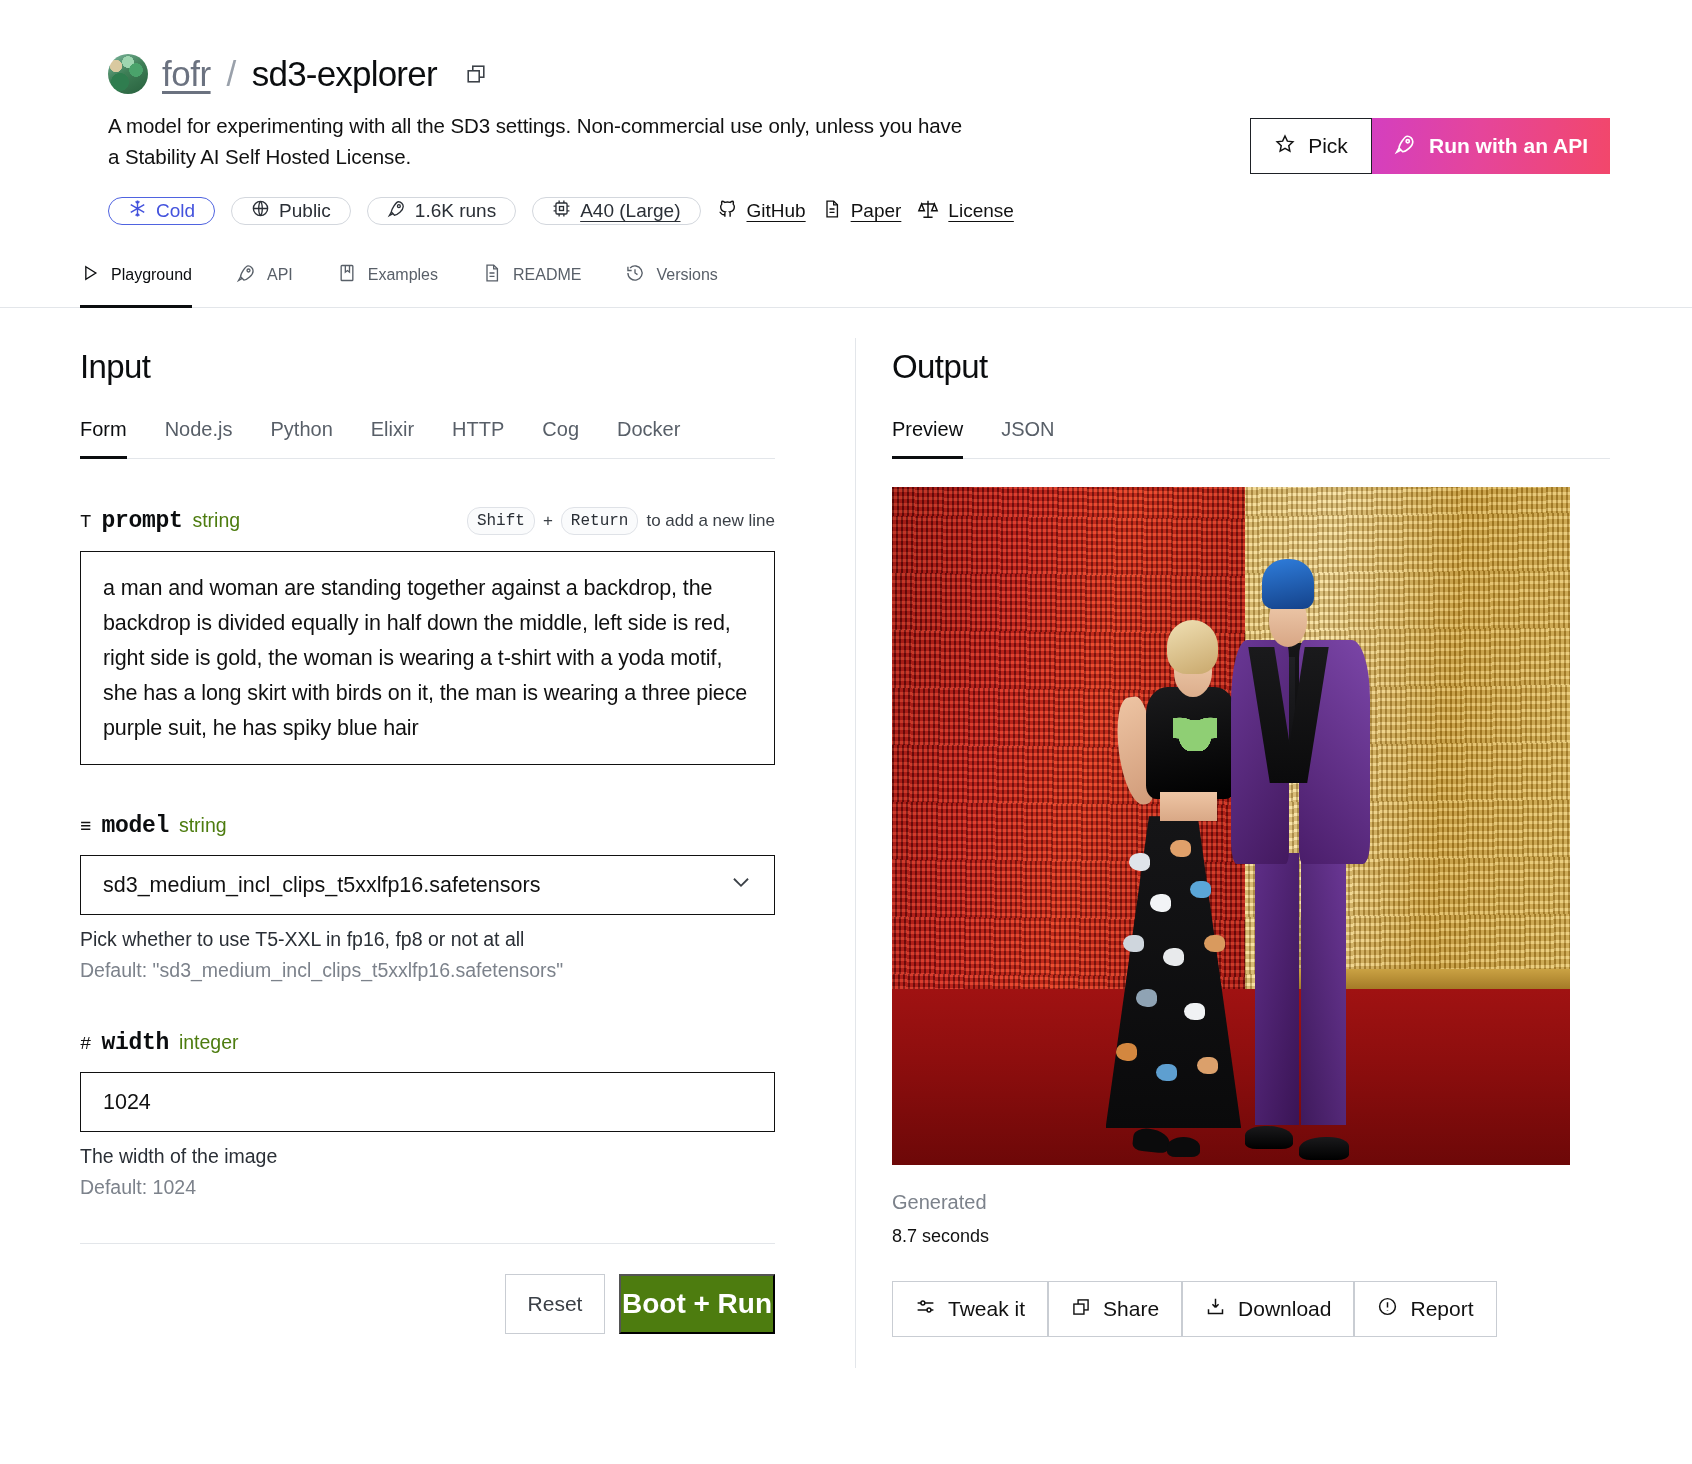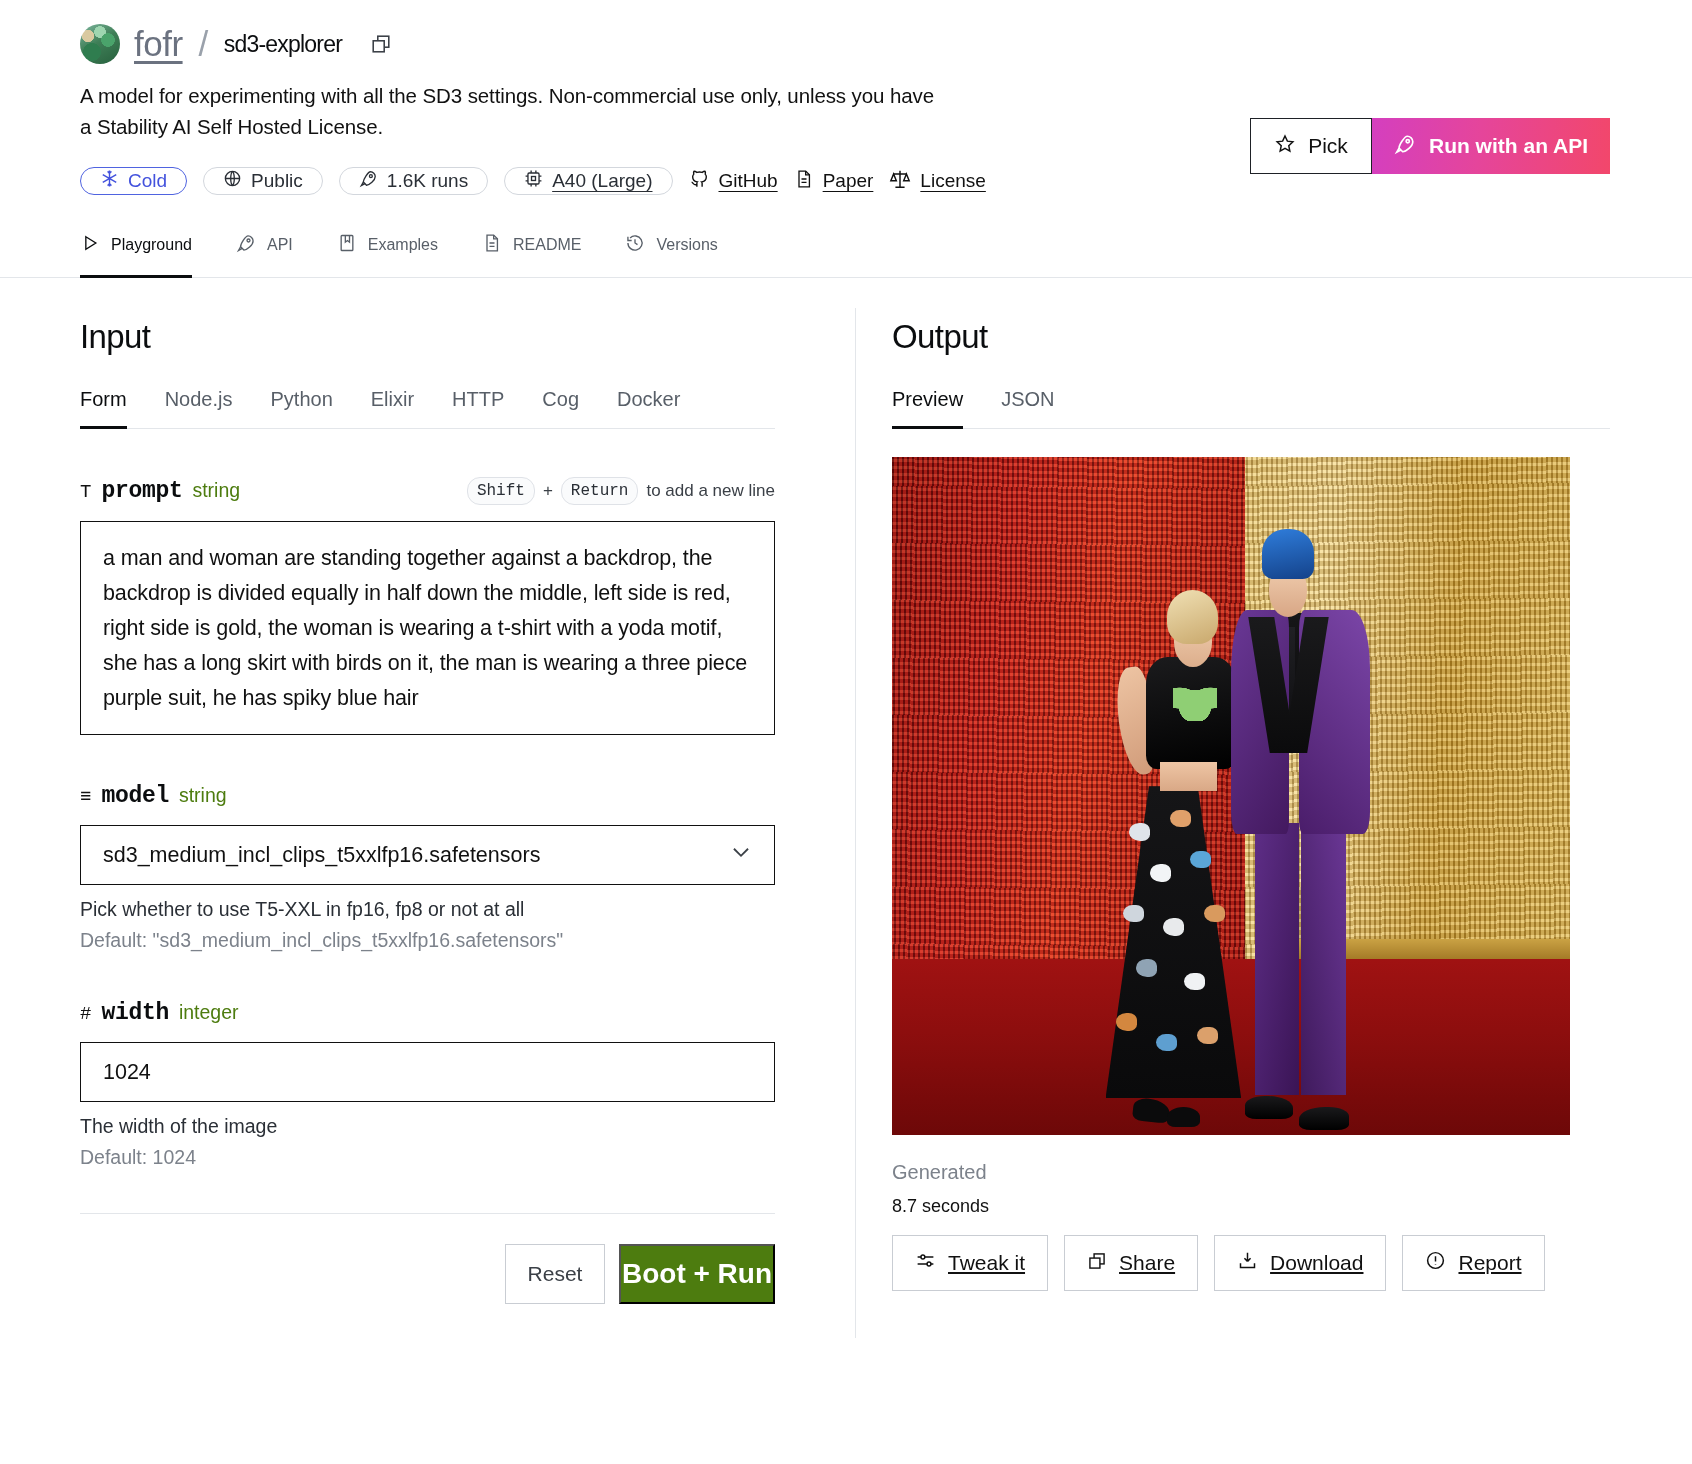--- a/index.html
+++ b/index.html
@@ -6,38 +6,38 @@
   html, body {
     width: 1692px; height: 1464px;
     background: #fff;
     font-family: "Liberation Sans", sans-serif;
     color: #111;
     overflow: hidden;
   }
   .page { position: relative; width: 1692px; height: 1464px; }
 
   
-  .header { padding: 24px 0 0 80px; position: relative; }
+  .header { padding: 54px 0 0 80px; position: relative; margin-left: 28px; }
   .title-row { display: flex; align-items: center; gap: 14px; }
   .avatar {
     width: 40px; height: 40px; border-radius: 50%;
     background:
       radial-gradient(circle at 30% 70%, #2f7d4f 0 22%, transparent 23%),
       radial-gradient(circle at 70% 40%, #4aa36b 0 18%, transparent 19%),
       radial-gradient(circle at 50% 20%, #9ed6b0 0 15%, transparent 16%),
       radial-gradient(circle at 20% 30%, #d9c9a0 0 14%, transparent 15%),
       linear-gradient(150deg, #7fb8a0 0%, #3f7f57 45%, #27603d 100%);
     flex: none;
   }
   .owner {
     font-size: 35px; color: #6b7280; text-decoration: underline;
     text-underline-offset: 5px; letter-spacing: -0.5px;
   }
   .slash { font-size: 35px; color: #9aa1ab; padding: 0 2px; letter-spacing:-0.5px;}
-  .model-name { font-size: 23px; color: #0b0d0f; letter-spacing: -0.8px; }
+  .model-name { font-size: 35px; color: #0b0d0f; letter-spacing: -0.8px; }
   .copy-ic { margin-left: 14px; display: inline-flex; align-items:center; }
 
   .desc {
     margin-top: 16px; font-size: 20.5px; line-height: 1.52;
     color: #111; max-width: 860px; letter-spacing: -0.1px;
   }
 
   
   .badges { display: flex; align-items: center; gap: 16px; margin-top: 25px; }
   .pill {
@@ -142,21 +142,21 @@
   .btn-run {
     width: 156px; height: 60px; background: #4d7c0f; color: #fff;
     font-size: 28px; font-weight: bold;
     display:flex;align-items:center;justify-content:center;
   }
 
   
   .preview-wrap { margin-top: 28px; width: 678px; height: 678px; overflow:hidden; position: relative; }
   .gen-label { margin-top: 26px; font-size: 20px; color: #7c828b; }
   .gen-time { margin-top: 12px; font-size: 18px; color: #111; }
-  .outbtns { display: flex; gap: 16px; margin-top: 18px; text-decoration: underline; }
+  .outbtns { display: flex; margin-top: 34px; }
   .obtn {
     display: inline-flex; align-items: center; justify-content: center; gap: 12px;
     height: 56px; padding: 0 22px; border: 1px solid #c9cdd3; background: #fff;
     font-size: 21px; color: #111; white-space: nowrap;
   }
 
   
   .img-scene { position:absolute; inset:0; background:#7d0d0d; }
   .bg-red {
     position:absolute; left:0; top:0; width:52%; height:75%;

